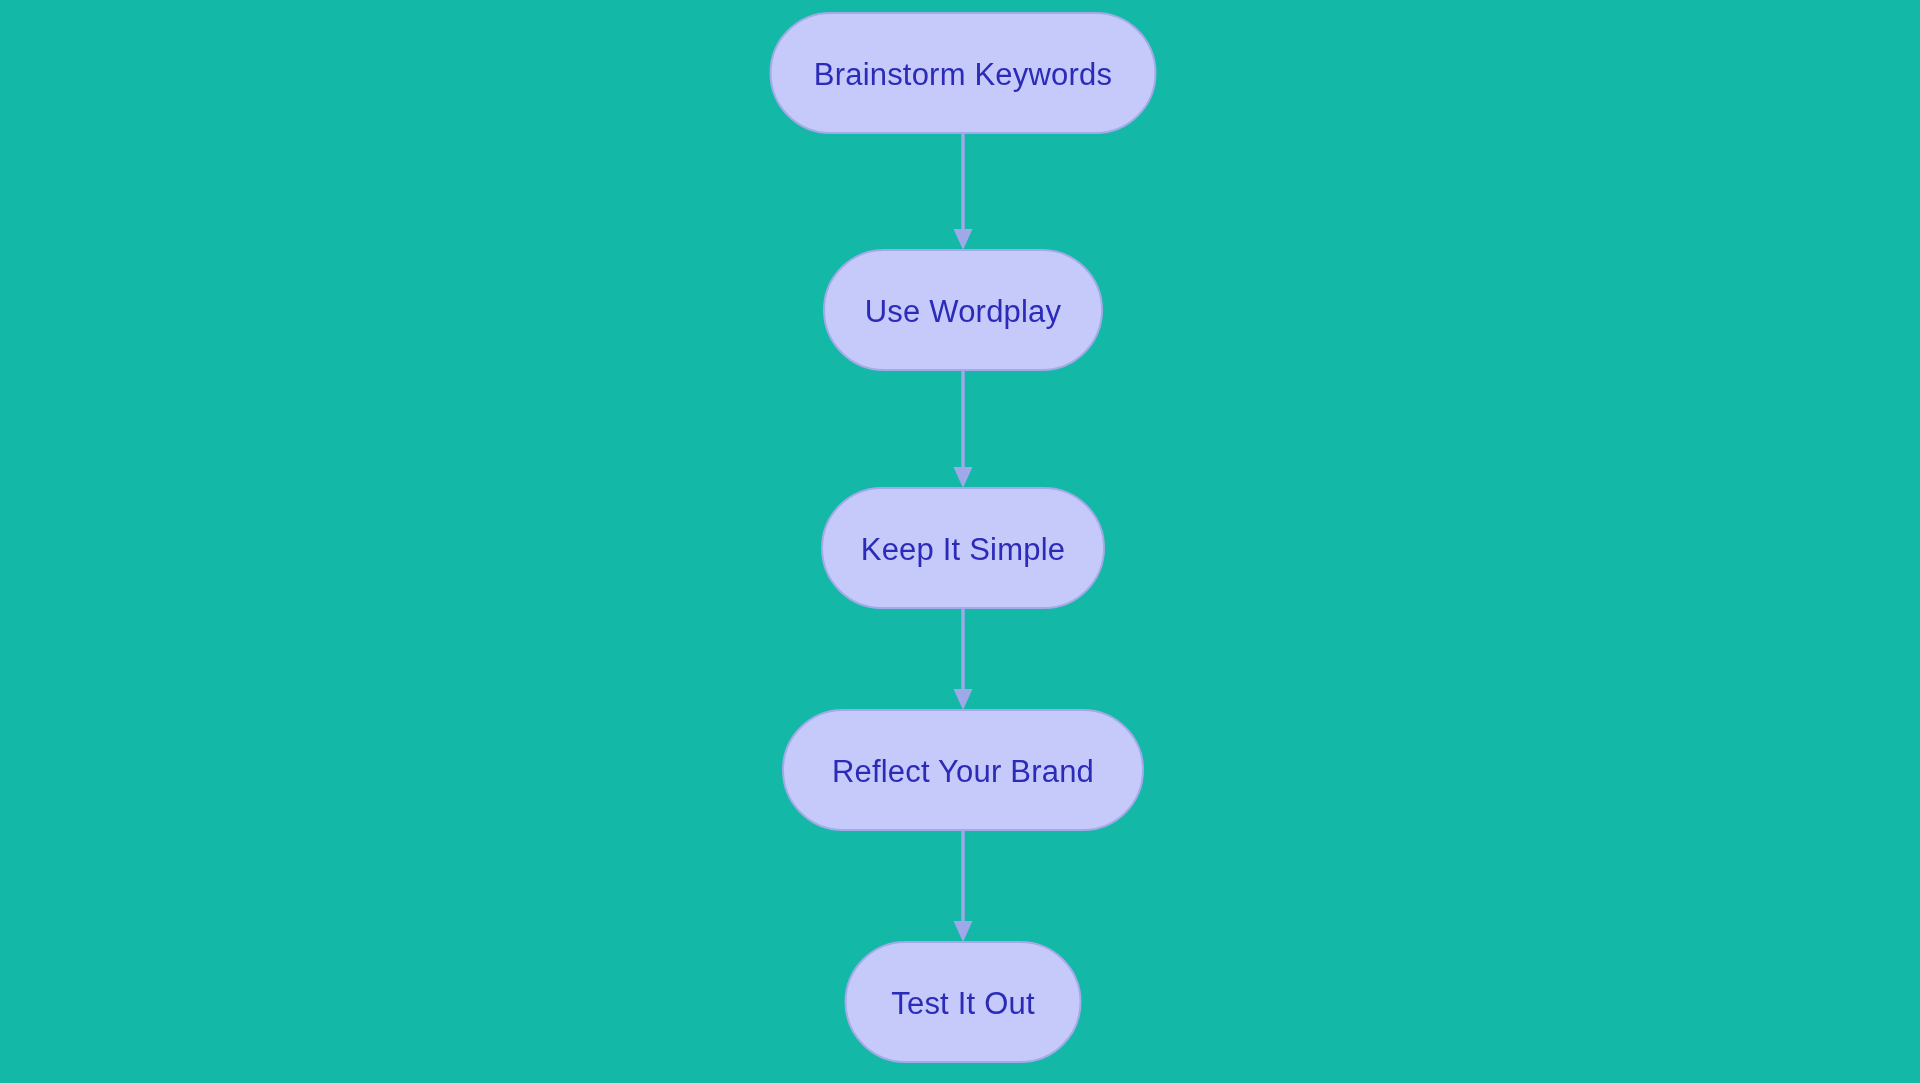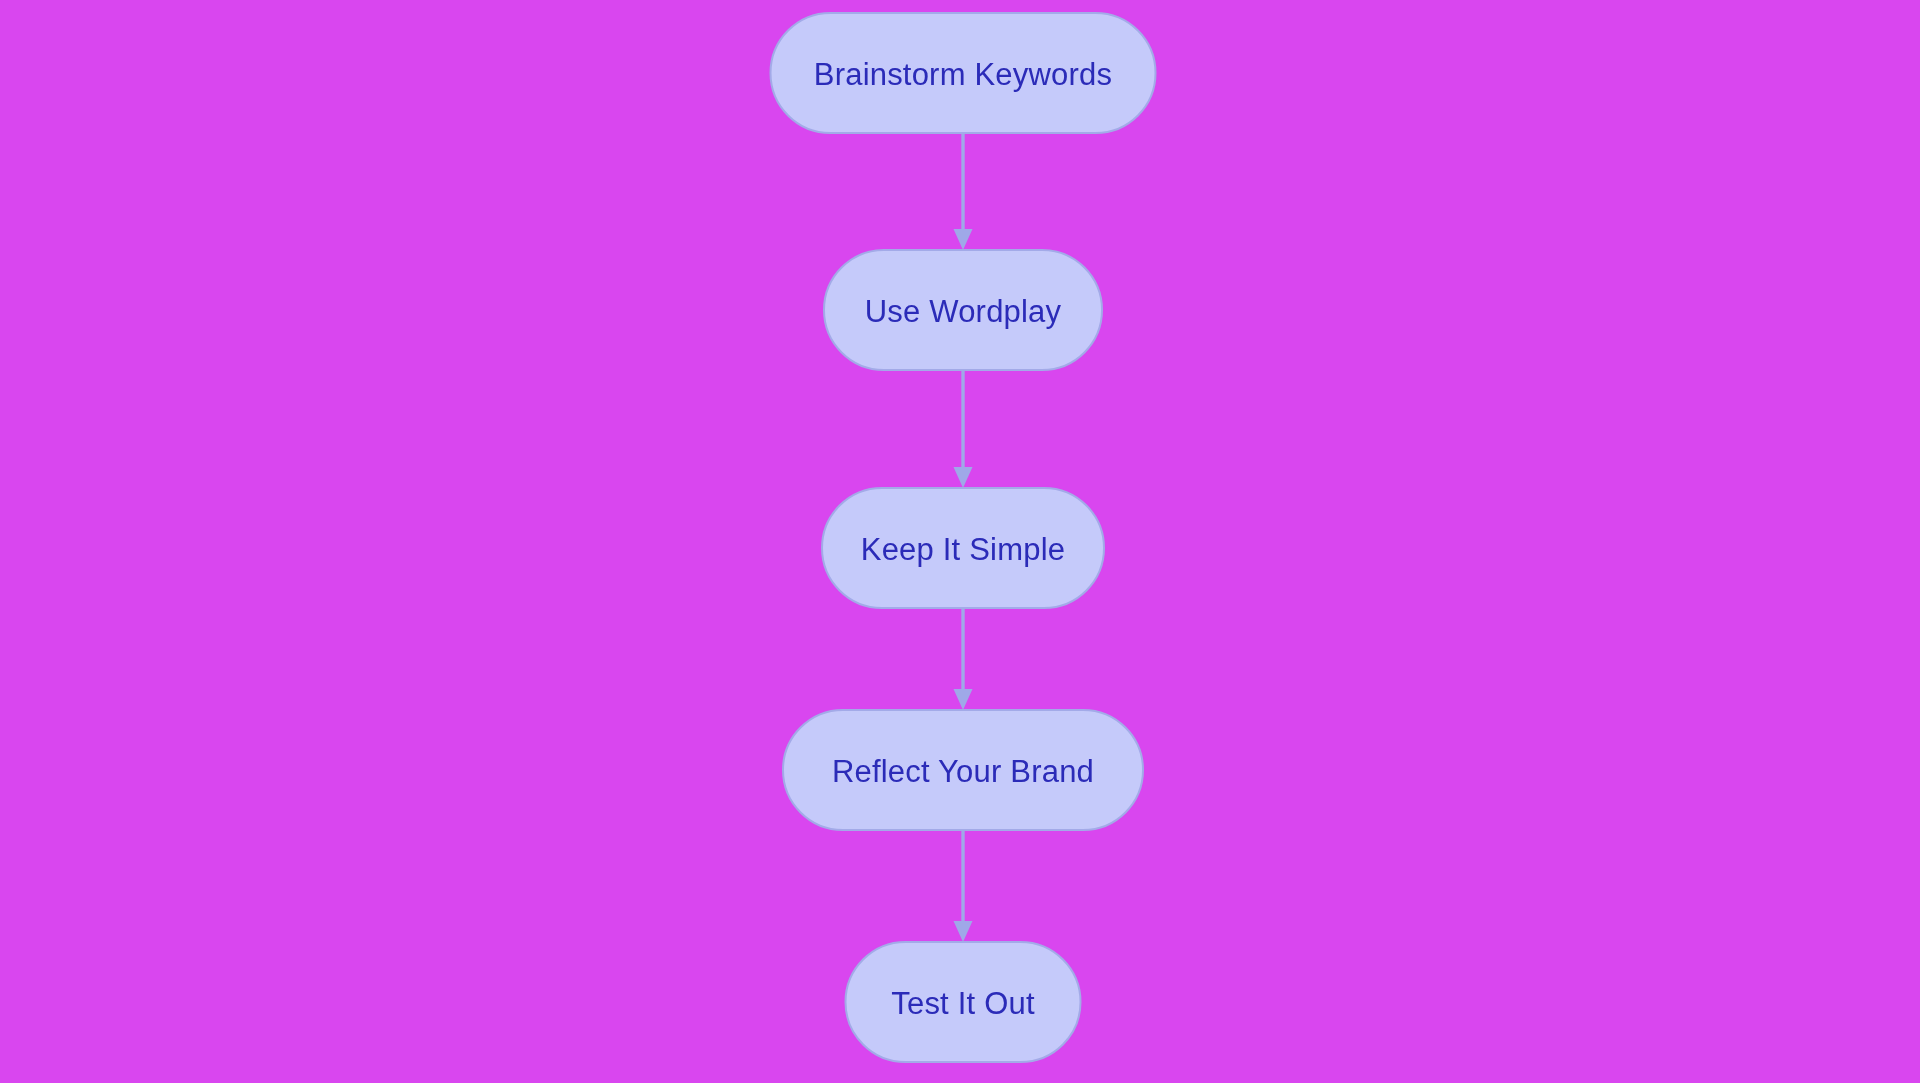--- a/index.html
+++ b/index.html
@@ -7,21 +7,21 @@
     padding: 0;
     background: #ffffff;
   }
   body {
     font-family: "Liberation Sans", sans-serif;
   }
   #canvas {
     position: relative;
     width: 1920px;
     height: 1083px;
-    background: #d946ef;
+    background: #14b8a6;
     overflow: hidden;
   }
   #flow-svg {
     position: absolute;
     left: 0;
     top: 0;
     width: 1920px;
     height: 1083px;
   }
   .node-shape {

